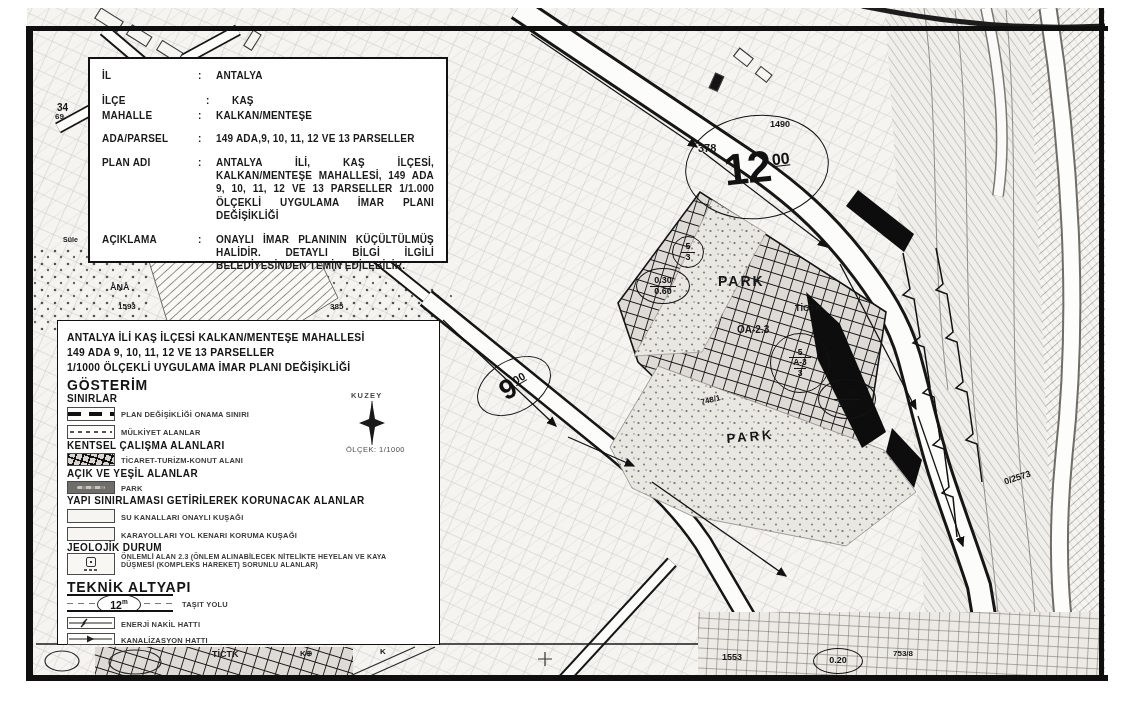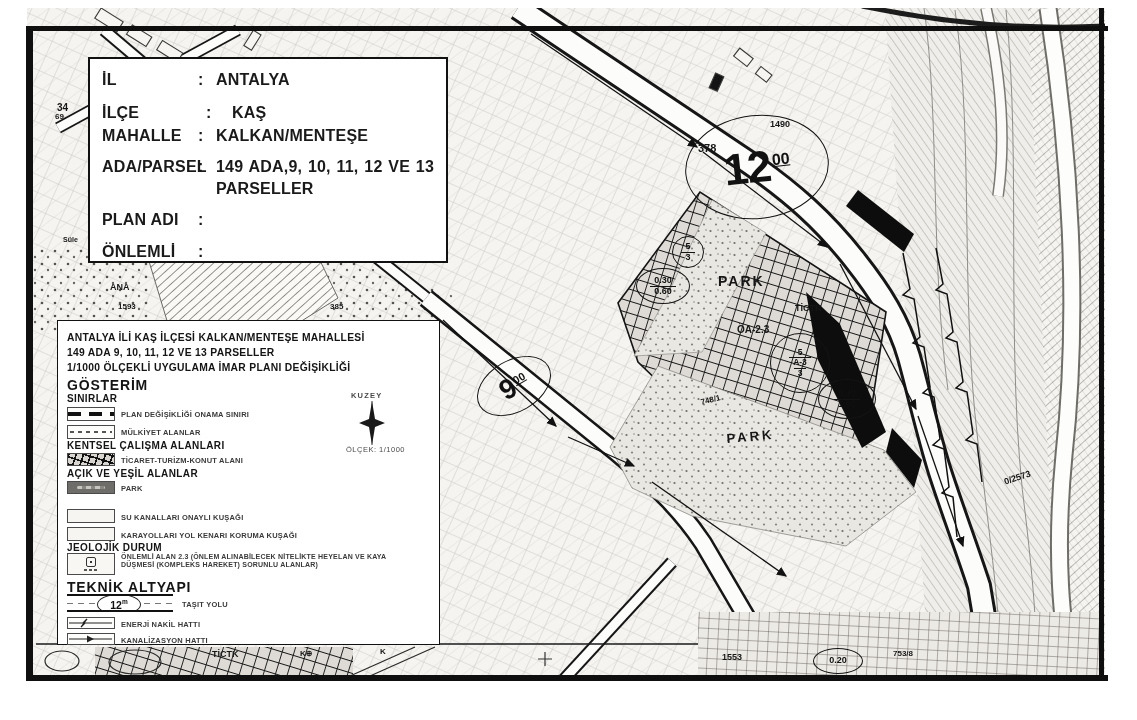--- a/index.html
+++ b/index.html
@@ -14,21 +14,21 @@
     color:#111;font-weight:700;line-height:1.08;box-sizing:border-box;transform-origin:center;}
   .ellipse-label .el-line{padding:0 4px;text-align:center;}
   .ellipse-label .el-line.sep{border-top:1px solid #141414;}
   .ellipse-label.big{flex-direction:row;align-items:center;border-width:1.6px;}
   .ellipse-label.big .el-main{font-weight:700;letter-spacing:-1px;}
   .ellipse-label.big .el-sup{font-weight:700;transform:translateY(-30%);margin-left:2px;
     text-decoration:underline;}
   
   .info-box{position:absolute;left:88px;top:57px;width:360px;height:206px;background:#fff;
     border:2px solid #111;z-index:3;box-sizing:border-box;padding:10px 12px 6px 12px;
-    font-size:16px;font-weight:700;color:#1a1a1a;letter-spacing:.2px;line-height:1.34;}
+    font-size:10px;font-weight:700;color:#1a1a1a;letter-spacing:.2px;line-height:1.34;}
   .ib-row{display:flex;align-items:flex-start;}
   .ib-label{width:96px;flex:none;}
   .ib-colon{width:18px;flex:none;text-align:left;}
   .ib-value{flex:1;text-align:justify;}
   .gap-lg{margin-top:12px;gap:8px;} .gap-sm{margin-top:1px;} .gap-md{margin-top:10px;}
   
   .legend-box{position:absolute;left:57px;top:320px;width:383px;height:325px;background:#fff;
     border:1.6px solid #111;z-index:3;box-sizing:border-box;color:#141414;}
   .lg-title{position:absolute;left:9px;font-size:10.3px;font-weight:700;letter-spacing:.3px;white-space:nowrap;}
   .lg-h{position:absolute;left:9px;font-weight:700;letter-spacing:.4px;font-size:10px;white-space:nowrap;}
@@ -282,24 +282,26 @@
     <span class="ib-value">KALKAN/MENTEŞE</span>
   </div>
   <div class="ib-row gap-md">
     <span class="ib-label">ADA/PARSEL</span>
     <span class="ib-colon">:</span>
     <span class="ib-value">149 ADA,9, 10, 11, 12 VE 13 PARSELLER</span>
   </div>
   <div class="ib-row gap-md">
     <span class="ib-label">PLAN ADI</span>
     <span class="ib-colon">:</span>
+    <span class="ib-value">ANTALYA İLİ, KAŞ İLÇESİ, KALKAN/MENTEŞE MAHALLESİ, 149 ADA 9, 10, 11, 12 VE 13 PARSELLER 1/1.000 ÖLÇEKLİ UYGULAMA İMAR PLANI DEĞİŞİKLİĞİ</span>
   </div>
   <div class="ib-row gap-md">
-    <span class="ib-label">ÖNLEMLİ</span>
-    <span class="ib-colon">:</span>
+    <span class="ib-label">AÇIKLAMA</span>
+    <span class="ib-colon">:</span>
+    <span class="ib-value">ONAYLI İMAR PLANININ KÜÇÜLTÜLMÜŞ HALİDİR. DETAYLI BİLGİ İLGİLİ BELEDİYESİNDEN TEMİN EDİLEBİLİR.</span>
   </div>
 </div>
 
 <div class="legend-box">
   <div class="lg-title" style="top:11px">ANTALYA İLİ KAŞ İLÇESİ KALKAN/MENTEŞE MAHALLESİ</div>
   <div class="lg-title" style="top:26px">149 ADA 9, 10, 11, 12 VE 13 PARSELLER</div>
   <div class="lg-title" style="top:41px">1/1000 ÖLÇEKLİ UYGULAMA İMAR PLANI DEĞİŞİKLİĞİ</div>
   <div class="lg-h big" style="top:56px">GÖSTERİM</div>
 
   <div class="lg-h" style="top:72px">SINIRLAR</div>
@@ -315,20 +317,21 @@
   <div class="lg-h" style="top:119px">KENTSEL ÇALIŞMA ALANLARI</div>
   <div class="sym sym-cross" style="top:132px;height:13px"></div>
   <div class="lg-item-label" style="top:135px">TİCARET-TURİZM-KONUT ALANI</div>
 
   <div class="lg-h" style="top:147px">AÇIK VE YEŞİL ALANLAR</div>
   <div class="sym sym-park" style="top:160px;height:13px">
         <div class="sym-park-squig"></div>
       </div>
   <div class="lg-item-label" style="top:163px">PARK</div>
 
+  <div class="lg-h" style="top:174px">YAPI SINIRLAMASI GETİRİLEREK KORUNACAK ALANLAR</div>
   <div class="sym sym-plain" style="top:188px"></div>
   <div class="lg-item-label" style="top:192px">SU KANALLARI ONAYLI KUŞAĞI</div>
   <div class="sym sym-plain" style="top:206px"></div>
   <div class="lg-item-label" style="top:210px">KARAYOLLARI YOL KENARI KORUMA KUŞAĞI</div>
 
   <div class="lg-h" style="top:221px">JEOLOJİK DURUM</div>
   <div class="sym sym-jeo" style="top:232px">
         <div class="jeo-glyph"></div>
         <div class="jeo-dash"></div>
       </div>

